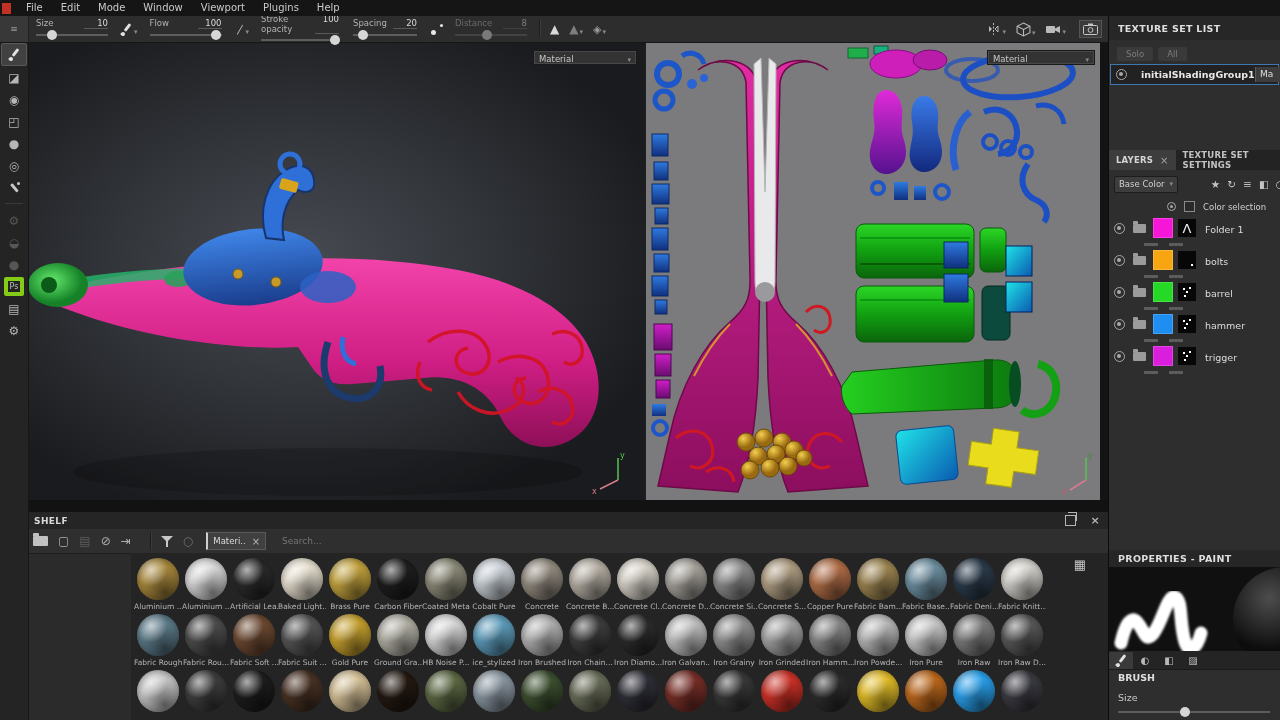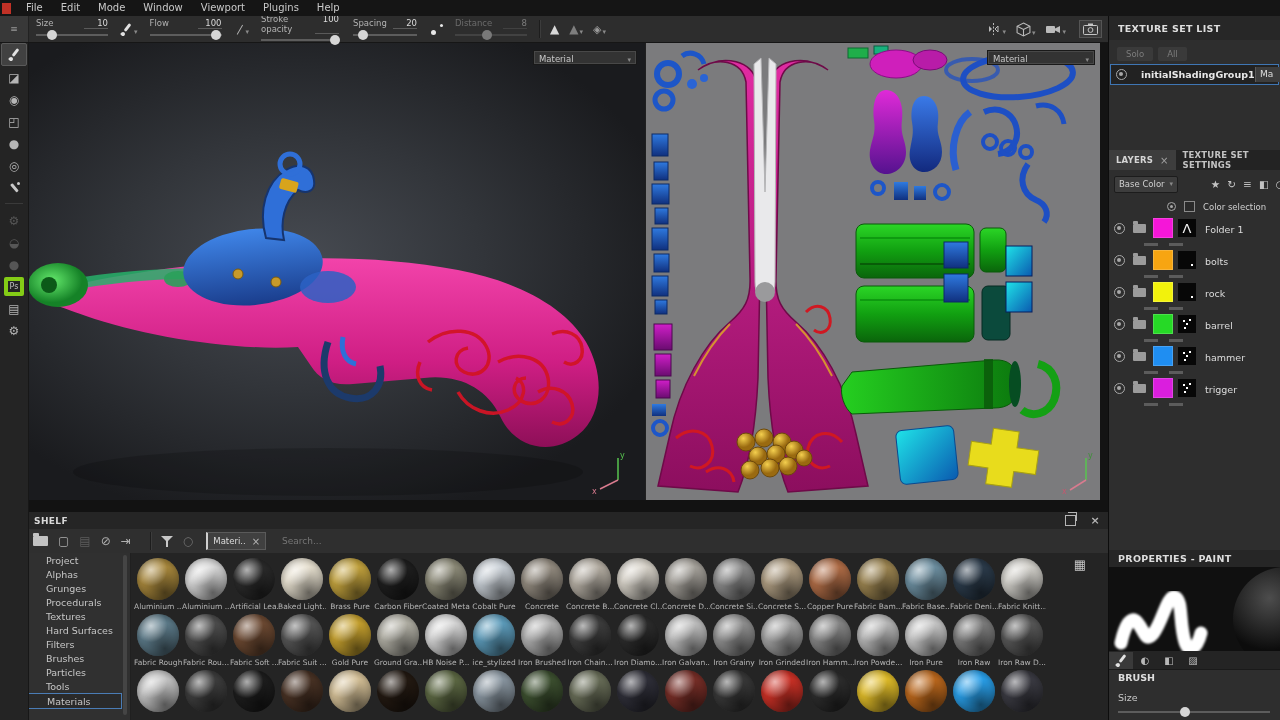--- a/index.html
+++ b/index.html
@@ -538,36 +538,20 @@
       <span class="st-ico">
           <span class="funnel"></span>
         </span>
       <span class="st-ico" style="color:#737373;">○</span>
       <span id="filter-tag">
         <span>Materi..</span>
         <span class="x">×</span>
       </span>
       <input id="shelf-search" readonly="" placeholder="Search..." style="">
     </div>
-    <div id="shelf-cats">
-      <div id="cat-items">
-          <div class="cat-item">Project</div>
-          <div class="cat-item">Alphas</div>
-          <div class="cat-item">Grunges</div>
-          <div class="cat-item">Procedurals</div>
-          <div class="cat-item">Textures</div>
-          <div class="cat-item">Hard Surfaces</div>
-          <div class="cat-item">Filters</div>
-          <div class="cat-item">Brushes</div>
-          <div class="cat-item">Particles</div>
-          <div class="cat-item">Tools</div>
-          <div class="cat-item sel">Materials</div>
-        </div>
-      <div id="cat-scroll"></div>
-    </div>
     <div id="shelf-grid">
       <span id="grid-view-ico">▦</span>
     <div class="mat-row" style="top: 5px;">
           <div class="mat-cell">
             <div class="sphere" style="background-color: rgb(171, 138, 61);"></div>
             <div class="mat-label">Aluminium ...</div>
           </div>
           <div class="mat-cell">
             <div class="sphere" style="background-color: rgb(220, 220, 220);"></div>
             <div class="mat-label">Aluminium ...</div>
@@ -850,31 +834,20 @@
             <i></i>
             <i></i>
           </span>
         </div>
         <div class="lrow">
           <span class="eye"></span>
           <span class="icon-folder small folder"></span>
           <span class="swatch" style="background: rgb(247, 165, 17);"></span>
           <span class="mask mask-dot"></span>
           <span class="lname">bolts</span>
-          <span class="bars">
-            <i></i>
-            <i></i>
-          </span>
-        </div>
-        <div class="lrow">
-          <span class="eye"></span>
-          <span class="icon-folder small folder"></span>
-          <span class="swatch" style="background: rgb(242, 242, 12);"></span>
-          <span class="mask mask-dot"></span>
-          <span class="lname">rock</span>
           <span class="bars">
             <i></i>
             <i></i>
           </span>
         </div>
         <div class="lrow">
           <span class="eye"></span>
           <span class="icon-folder small folder"></span>
           <span class="swatch" style="background: rgb(38, 217, 38);"></span>
           <span class="mask mask-marks"></span>

